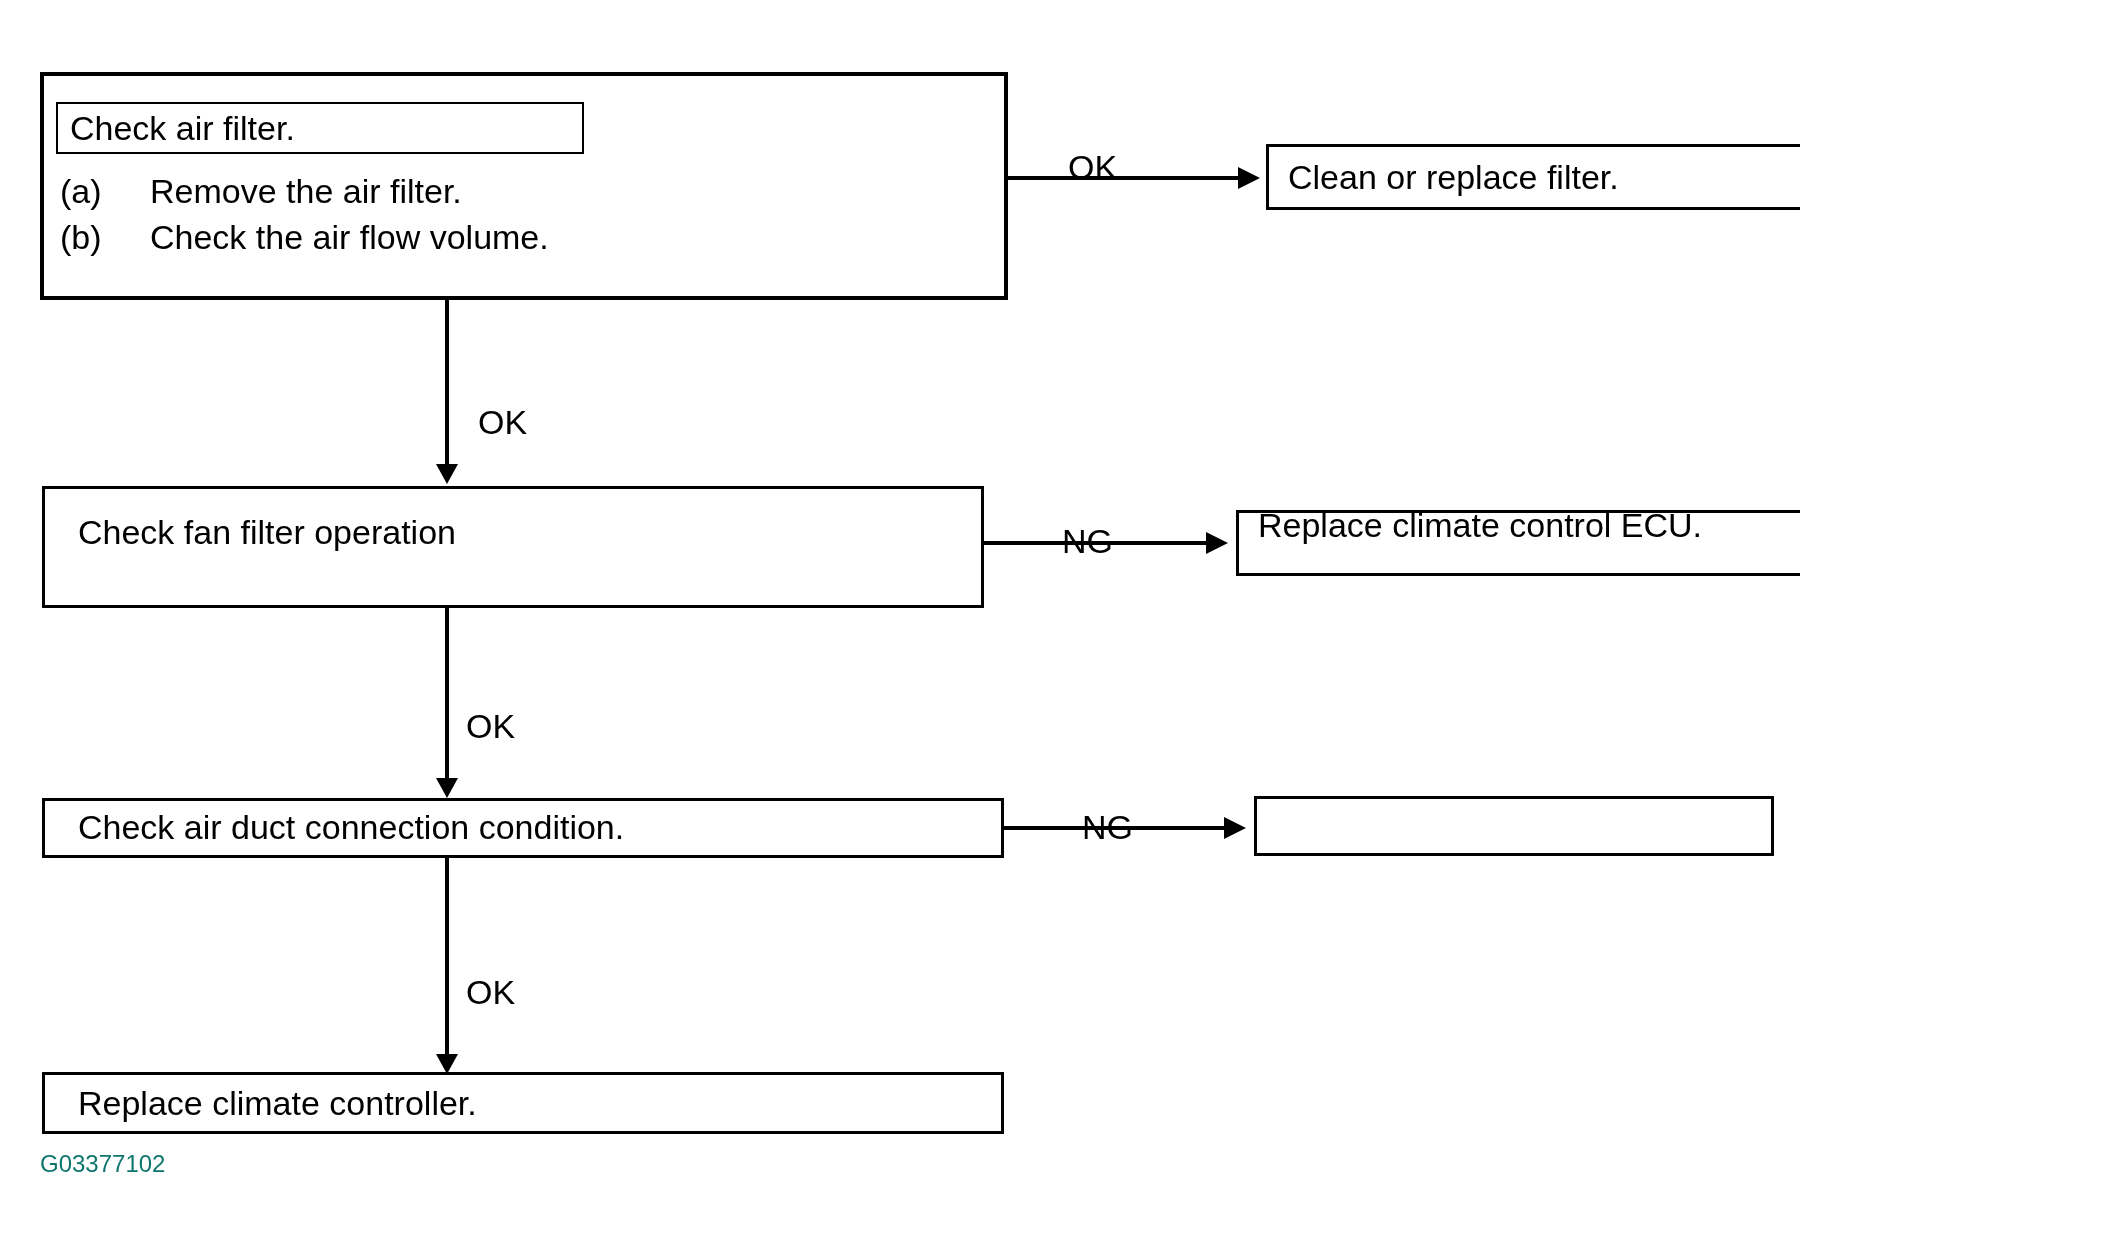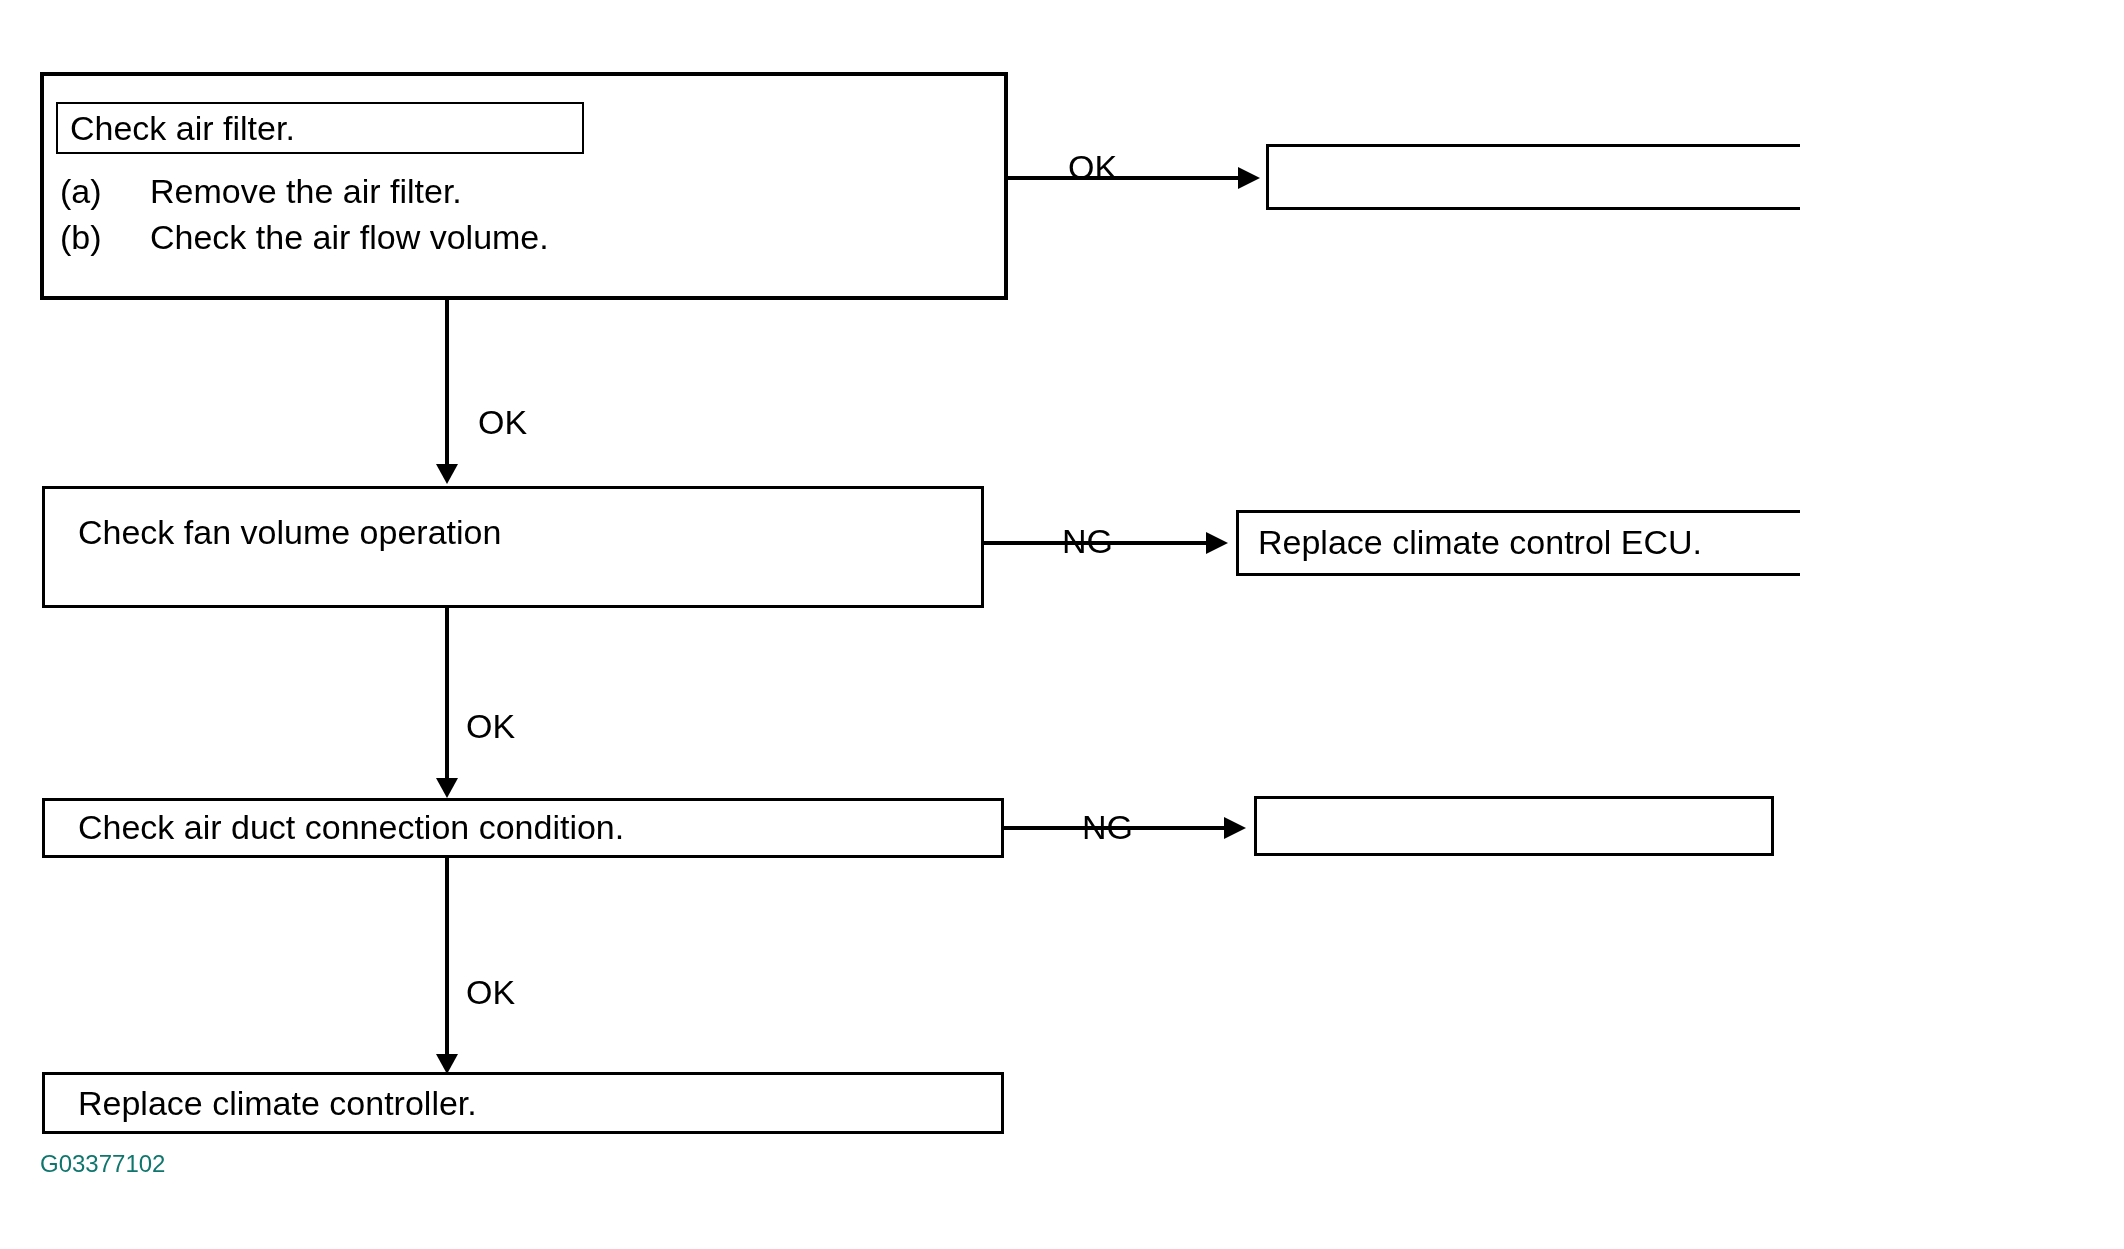--- a/index.html
+++ b/index.html
@@ -139,36 +139,37 @@
       <span class="step-text">Check the air flow volume.</span>
     </div>
   </div>
 
   <div class="h-line" style="left:1008px; top:176px; width:232px;"></div>
   <div class="arrow-right" style="left:1238px; top:167px;"></div>
   <div class="edge-label" style="left:1068px; top:118px;">OK</div>
 
   <div class="box" style="left:1266px; top:144px; width:822px; height:66px;">
   </div>
+  <div class="box-label" style="left:1288px; top:160px;">Clean or replace filter.</div>
 
   <div class="v-line" style="left:445px; top:300px; width:4px; height:166px;"></div>
   <div class="arrow-down" style="left:436px; top:464px;"></div>
   <div class="edge-label" style="left:478px; top:373px;">OK</div>
 
   <div class="box" style="left:42px; top:486px; width:942px; height:122px;">
   </div>
-  <div class="box-label" style="left:78px; top:515px;">Check fan volume operation</div>
+  <div class="box-label" style="left:78px; top:515px;">Check fan filter operation</div>
 
   <div class="h-line" style="left:984px; top:541px; width:224px;"></div>
   <div class="arrow-right" style="left:1206px; top:532px;"></div>
   <div class="edge-label" style="left:1062px; top:492px;">NG</div>
 
   <div class="box" style="left:1236px; top:510px; width:784px; height:66px;">
   </div>
-  <div class="box-label" style="left:1258px; top:525px;">Replace climate control ECU.</div>
+  <div class="box-label" style="left:1258px; top:508px;">Replace climate control ECU.</div>
 
   <div class="v-line" style="left:445px; top:608px; width:4px; height:172px;"></div>
   <div class="arrow-down" style="left:436px; top:778px;"></div>
   <div class="edge-label" style="left:466px; top:677px;">OK</div>
 
   <div class="box" style="left:42px; top:798px; width:962px; height:60px;">
   </div>
   <div class="box-label" style="left:78px; top:810px;">Check air duct connection condition.</div>
 
   <div class="h-line" style="left:1004px; top:826px; width:222px;"></div>

